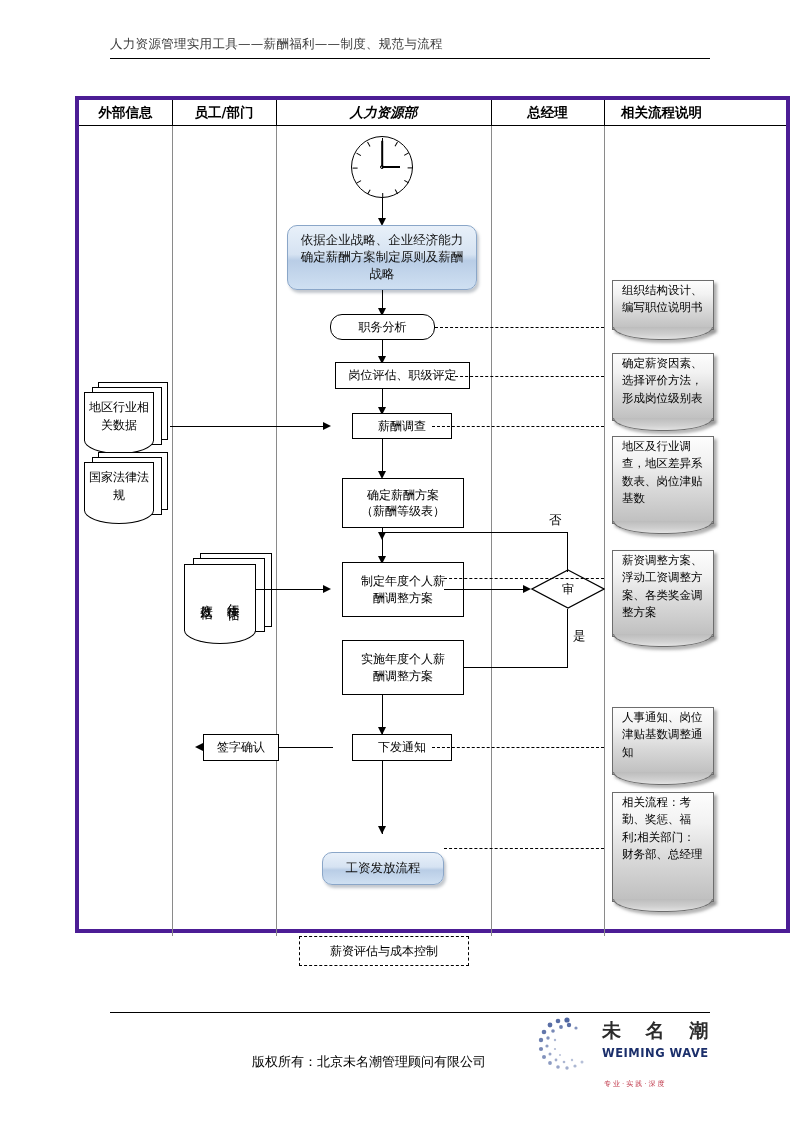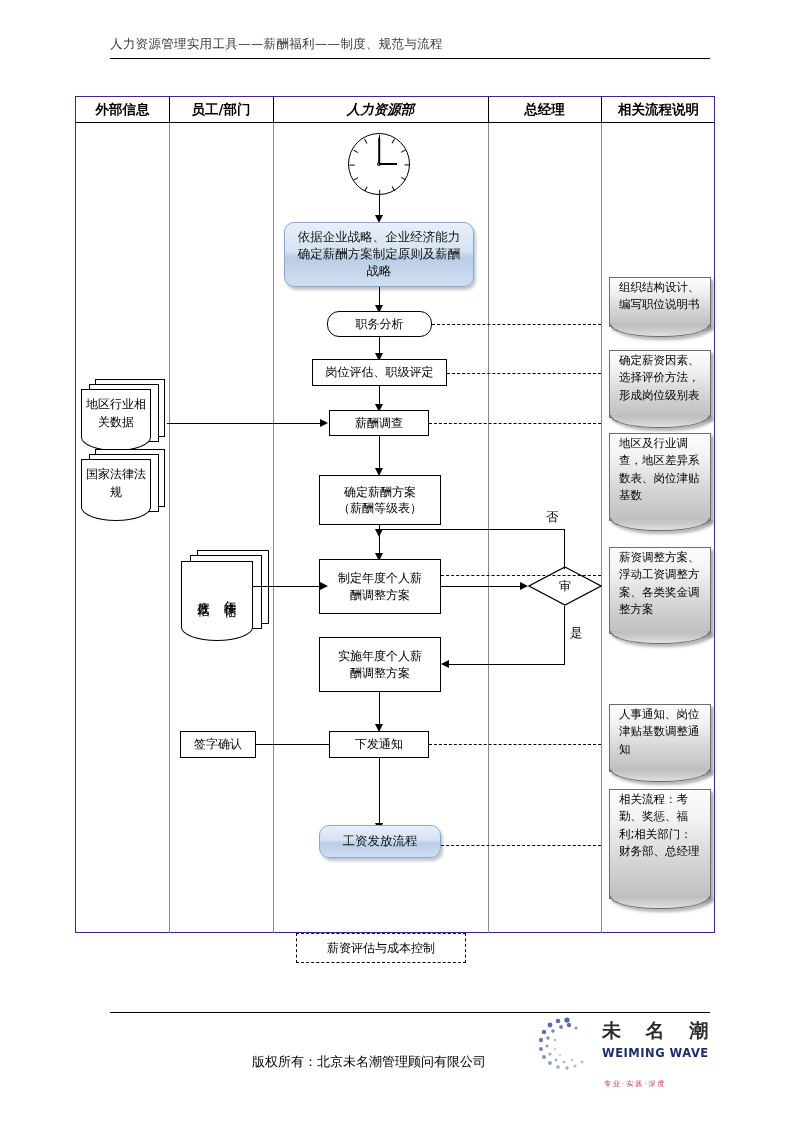--- a/index.html
+++ b/index.html
@@ -19,22 +19,22 @@
     font-size:12.5px; color:#3b3b3b; letter-spacing:.3px;
     white-space:nowrap;
   }
   .doc-header-rule {
     position:absolute; left:110px; top:58px; width:600px; height:1px;
     background:#000;
   }
 
   
   .lane-table {
-    position:absolute; left:75px; top:96px; width:640px; height:837px;
-    border:1px solid #4c1d95;
+    position:absolute; left:75px; top:96px; width:715px; height:837px;
+    border:4px solid #4c1d95;
   }
   .lane-head {
     position:absolute; left:0; top:0; width:100%; height:26px;
     border-bottom:1.6px solid #000;
   }
   .lane-head-cell {
     position:absolute; top:0; height:26px;
     display:flex; align-items:center; justify-content:center;
     font-size:13.5px; font-weight:bold; color:#000;
     white-space:nowrap;
@@ -43,21 +43,21 @@
   .vline.hd { background:#000; height:26px; }
 
   
   .node {
     position:absolute;
     display:flex; align-items:center; justify-content:center;
     text-align:center;
     font-size:12px; color:#000; line-height:1.35;
     background:#fff;
   }
-  .rect { border:1.2px solid #000; }
+  .rect { border:1.2px solid #000;margin-left:20px; }
   .rounded-plain { border:1.2px solid #000; border-radius:12px; }
   .dashedbox { border:1.7px dashed #000; }
 
   .glossy {
     border:1px solid #8aa6c8;
     border-radius:10px;
     background: linear-gradient(180deg,#e8f0f9 0%, #d6e3f2 45%, #b9cde6 55%, #cfe0f2 100%);
     box-shadow: 2px 3px 3px rgba(120,130,145,.45);
     color:#111;
   }
@@ -269,21 +269,21 @@
     <div class="ln hln" style="left:124px;top:647px;width:130px;"></div>
     <div class="arr arr-l" style="left:116px;top:642.5px;"></div>
 
     <div class="node rect" style="left:104px;top:634px;width:76px;height:27px;">
       <span>签字确认</span>
     </div>
 
     <div class="ln vln" style="left:302.5px;top:661px;height:73px;"></div>
     <div class="arr arr-d" style="left:298.5px;top:726px;"></div>
 
-    <div class="node glossy" style="left:243px;top:728px;width:122px;height:33px;font-size:12.5px;border-radius:10px;">
+    <div class="node glossy" style="left:243px;top:752px;width:122px;height:33px;font-size:12.5px;border-radius:10px;">
       <span>工资发放流程</span>
     </div>
 
     <div class="node dashedbox" style="left:220px;top:836px;width:170px;height:30px;justify-content:center;">
       <span>薪资评估与成本控制</span>
     </div>
 
     <div class="dln-h" style="left:356px;top:227px;width:169px;"></div>
     <div class="dln-h" style="left:371px;top:276px;width:154px;"></div>
     <div class="dln-h" style="left:353px;top:326px;width:172px;"></div>

